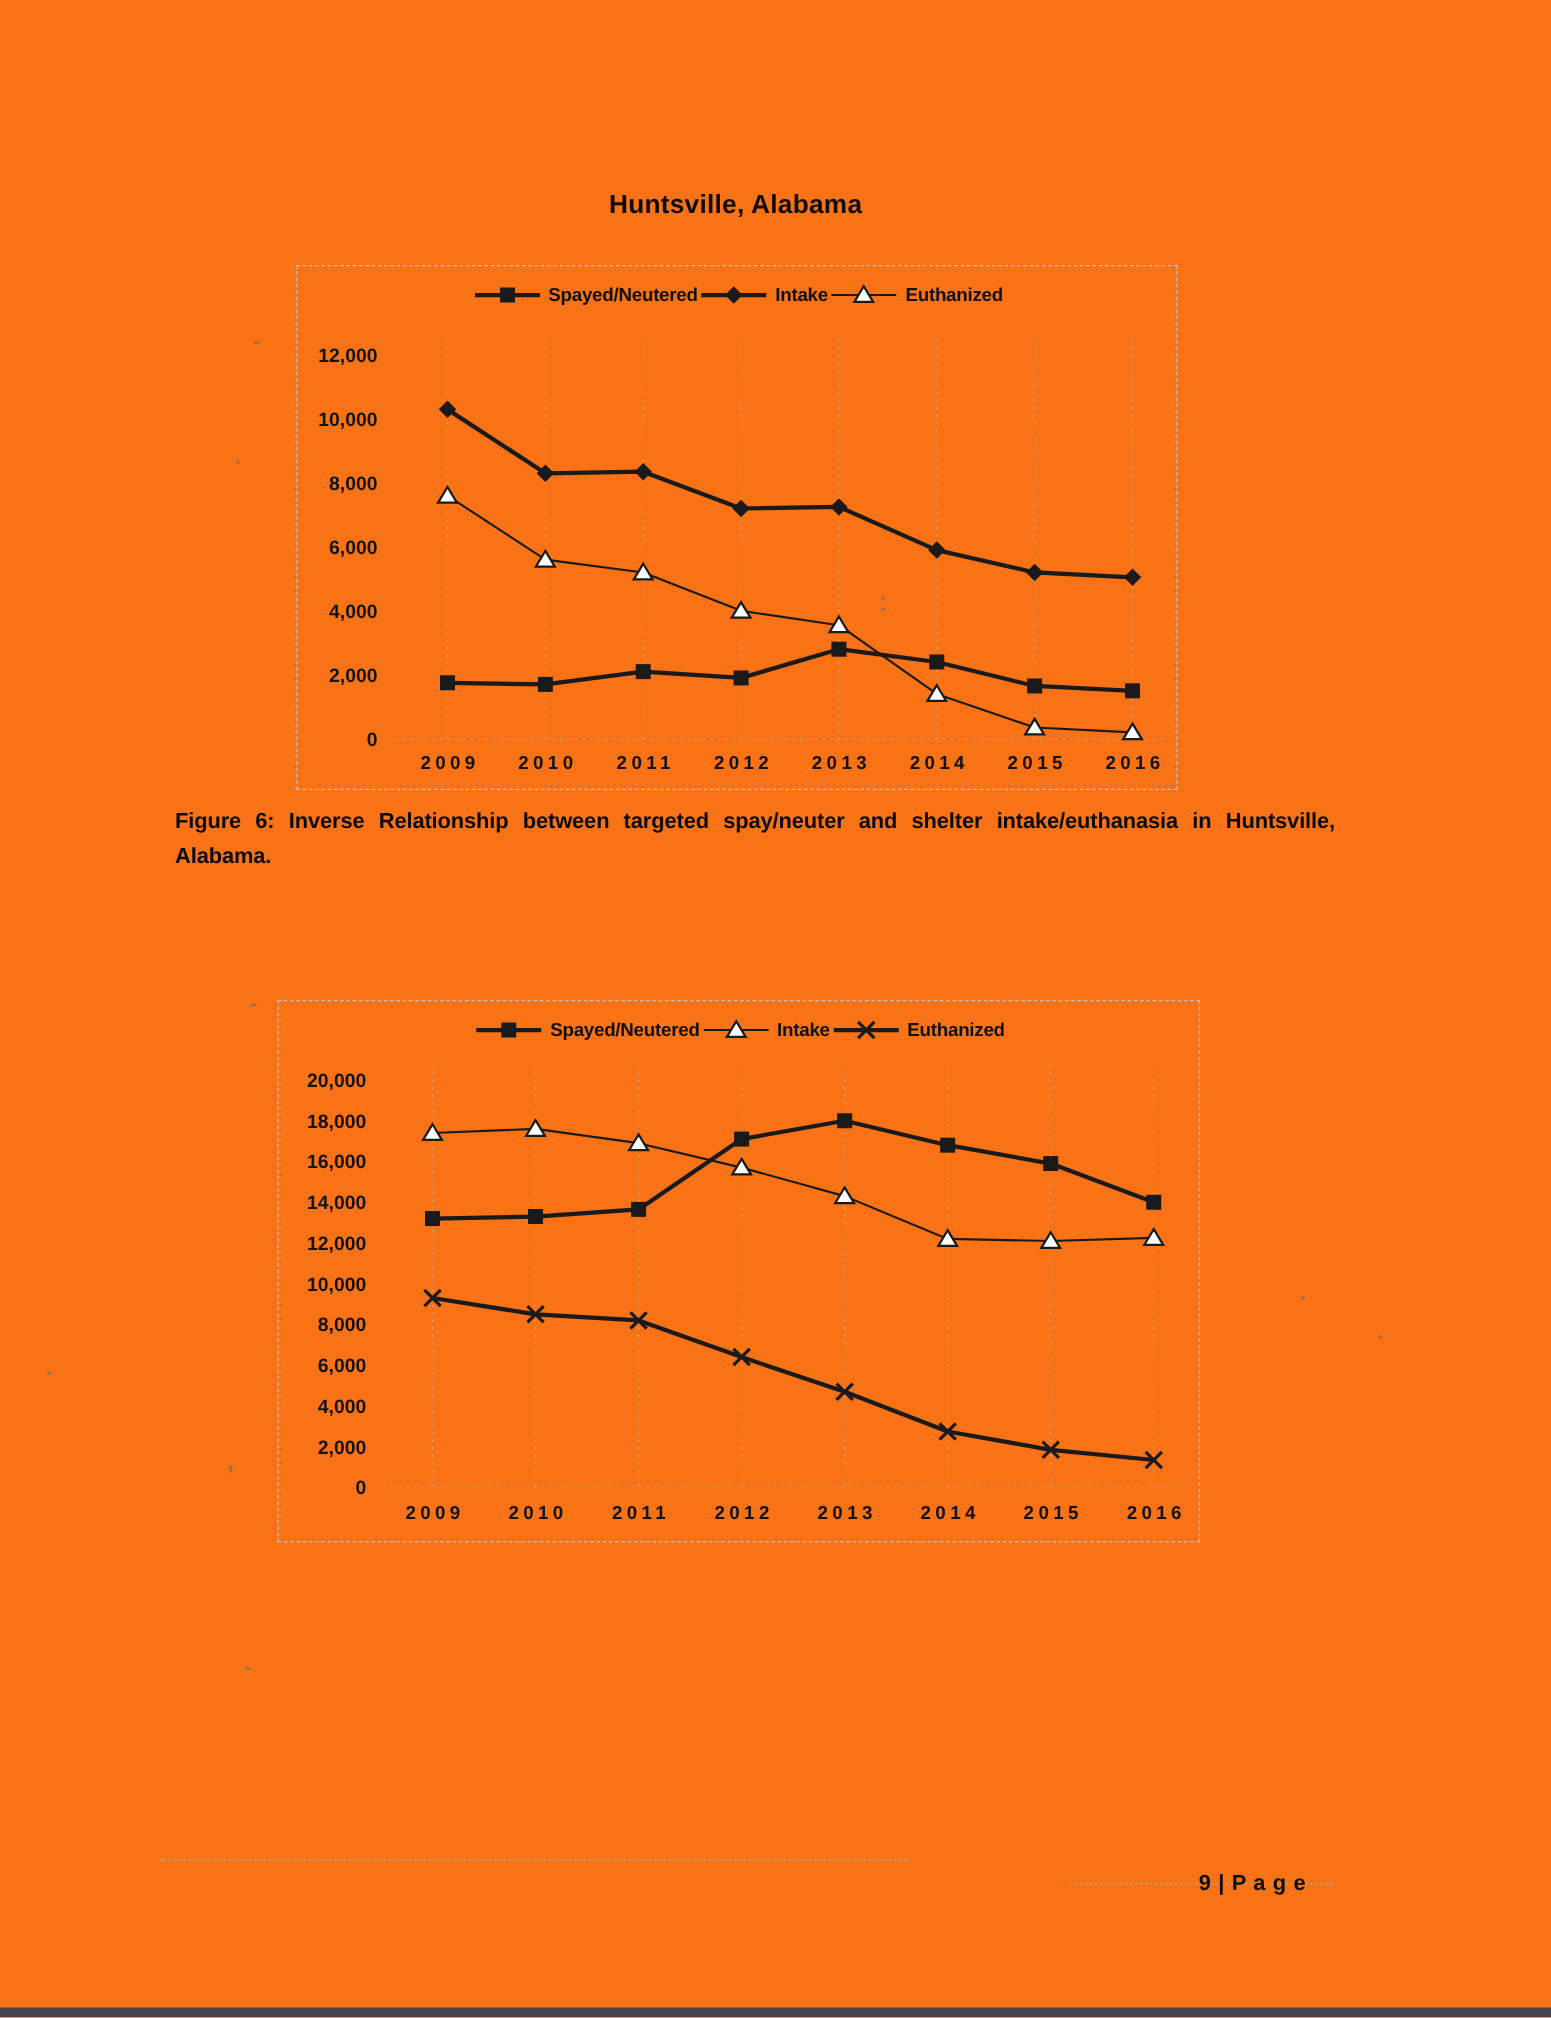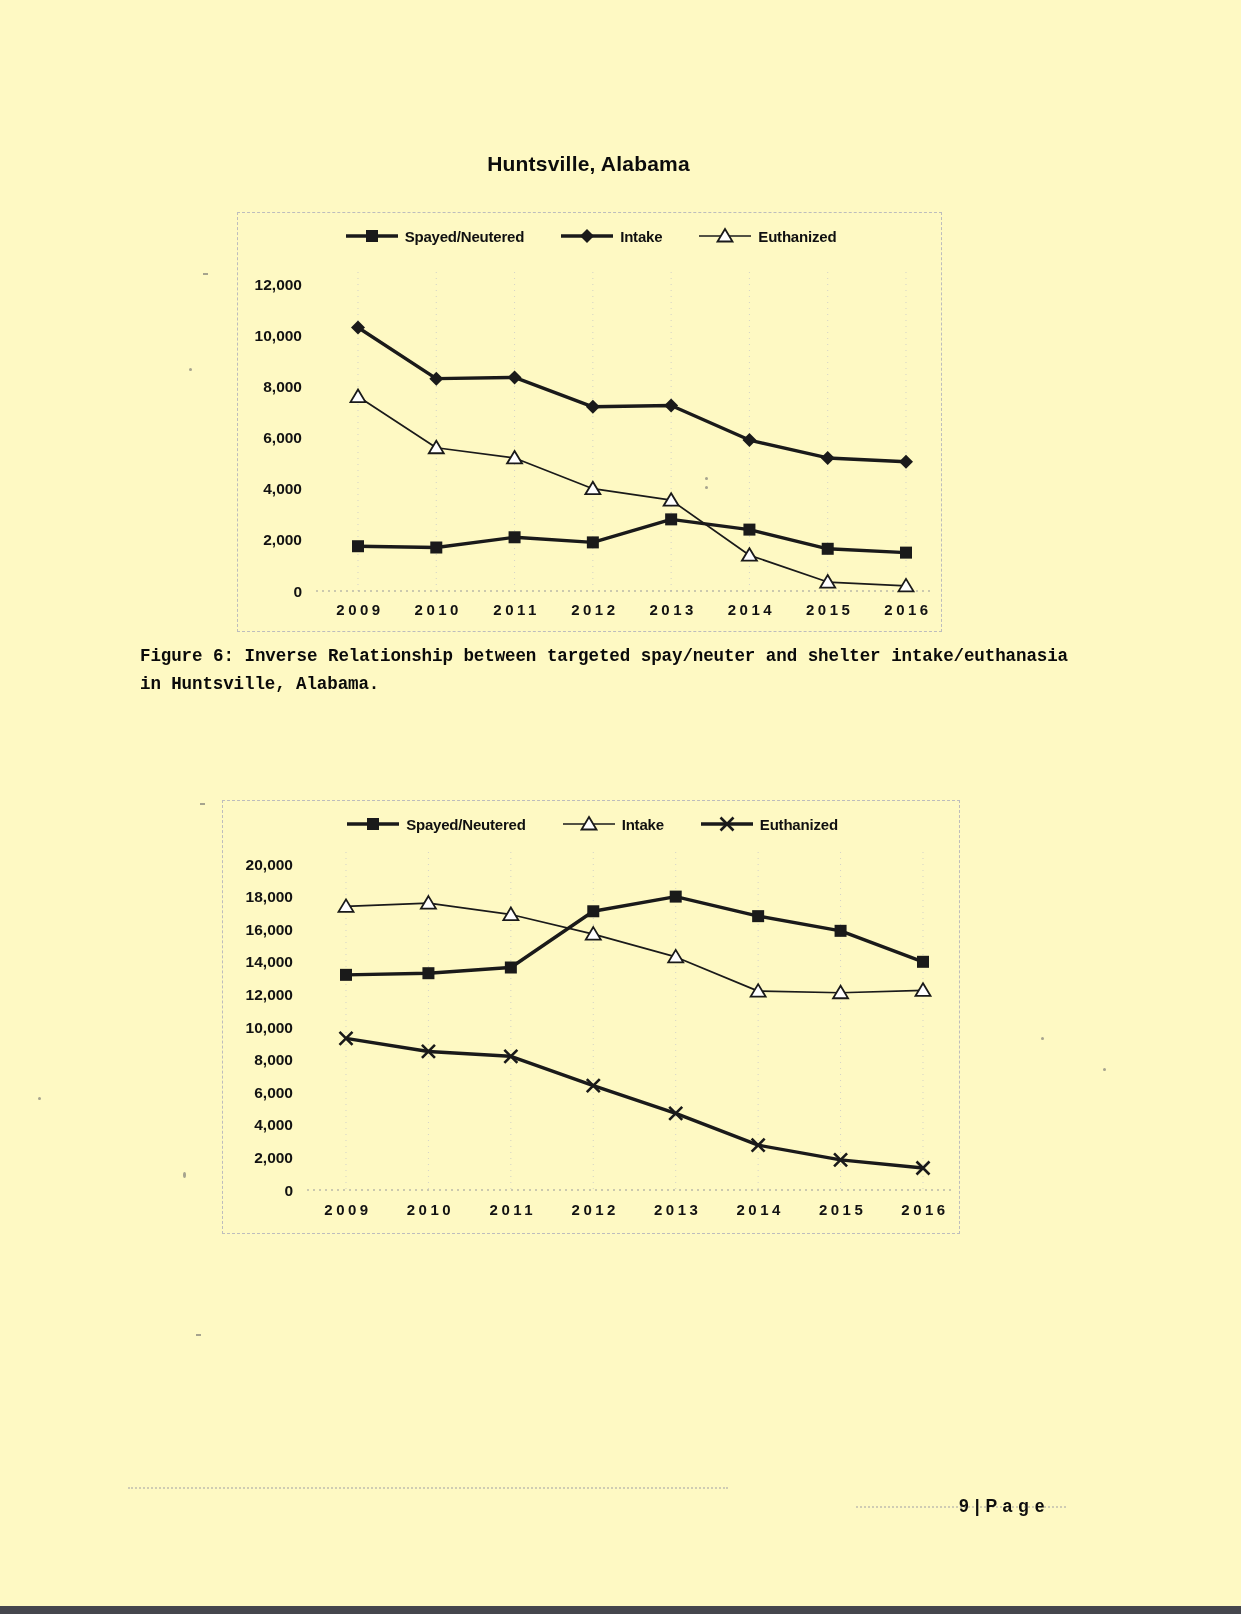--- a/index.html
+++ b/index.html
@@ -1,30 +1,30 @@
 <!DOCTYPE html>
 <html><head>
 <meta charset="utf-8">
 <style>
   html,body{margin:0;padding:0;background:#e8e8e8;}
   .page{
-    position:relative;width:1241px;height:1614px;background:#fef9c3;
+    position:relative;width:1241px;height:1614px;background:#f97316;
     font-family:"Liberation Sans",sans-serif;color:#111;overflow:hidden;
     margin:0 auto;
   }
   .chart-title{
     position:absolute;text-align:center;font-weight:bold;font-size:21px;
     color:#0c0c0c;letter-spacing:.2px;
   }
   .chart-box{
     position:absolute;border:1px dashed #bdbdbd;background:transparent;
   }
   .legend{
     position:absolute;left:0;right:0;top:14px;display:flex;justify-content:center;
-    align-items:center;gap:34px;
+    align-items:center;
   }
   .leg-item{display:inline-flex;align-items:center;gap:4px;}
   .leg-label{font-weight:bold;font-size:15px;color:#101010;letter-spacing:-0.2px;}
   .chart-svg{position:absolute;left:0;bottom:0;}
   .ytick{font-family:"Liberation Sans",sans-serif;font-weight:bold;font-size:15.5px;fill:#121212;}
   .xtick{font-family:"Liberation Sans",sans-serif;font-weight:bold;font-size:15px;fill:#121212;letter-spacing:3.5px;}
   .caption{
     position:absolute;font-weight:bold;font-size:17.5px;line-height:1.62;
     text-align:justify;color:#0a0a0a;margin:0;letter-spacing:-0.1px;
   }
@@ -116,21 +116,21 @@
         <path d="M 198.28571428571428 183.73333333333332 L 205.78571428571428 196.23333333333332 L 190.78571428571428 196.23333333333332 Z" fill="#ffffff" stroke="#1a1a1a" stroke-width="1.8"></path>
         <path d="M 276.57142857142856 193.96666666666667 L 284.07142857142856 206.46666666666667 L 269.07142857142856 206.46666666666667 Z" fill="#ffffff" stroke="#1a1a1a" stroke-width="1.8"></path>
         <path d="M 354.8571428571429 224.66666666666669 L 362.3571428571429 237.16666666666669 L 347.3571428571429 237.16666666666669 Z" fill="#ffffff" stroke="#1a1a1a" stroke-width="1.8"></path>
         <path d="M 433.14285714285717 236.17916666666667 L 440.64285714285717 248.67916666666667 L 425.64285714285717 248.67916666666667 Z" fill="#ffffff" stroke="#1a1a1a" stroke-width="1.8"></path>
         <path d="M 511.42857142857144 291.18333333333334 L 518.9285714285714 303.68333333333334 L 503.92857142857144 303.68333333333334 Z" fill="#ffffff" stroke="#1a1a1a" stroke-width="1.8"></path>
         <path d="M 589.7142857142858 318.04583333333335 L 597.2142857142858 330.54583333333335 L 582.2142857142858 330.54583333333335 Z" fill="#ffffff" stroke="#1a1a1a" stroke-width="1.8"></path>
         <path d="M 668 321.8833333333333 L 675.5 334.3833333333333 L 660.5 334.3833333333333 Z" fill="#ffffff" stroke="#1a1a1a" stroke-width="1.8"></path>
       </svg>
     </div>
 
-  <p class="caption" style="left:140px;top:642px;width:928px;font-family:Liberation Mono, monospace;">Figure 6: Inverse Relationship between targeted spay/neuter and shelter intake/euthanasia in Huntsville, Alabama.</p>
+  <p class="caption" style="left:140px;top:642px;width:928px;">Figure 6: Inverse Relationship between targeted spay/neuter and shelter intake/euthanasia in Huntsville, Alabama.</p>
 
 
   <div class="chart-box" style="left:222px;top:800px;width:736px;height:432px;">
     <div class="legend">
         <span class="leg-item">
           <svg width="58" height="18" viewBox="0 0 58 18">
             <line x1="3" y1="9" x2="55" y2="9" stroke="#1a1a1a" stroke-width="3.4"></line>
             <rect x="23" y="3" width="12" height="12" fill="#1a1a1a"></rect>
           </svg>
           <span class="leg-label">Spayed/Neutered</span>

